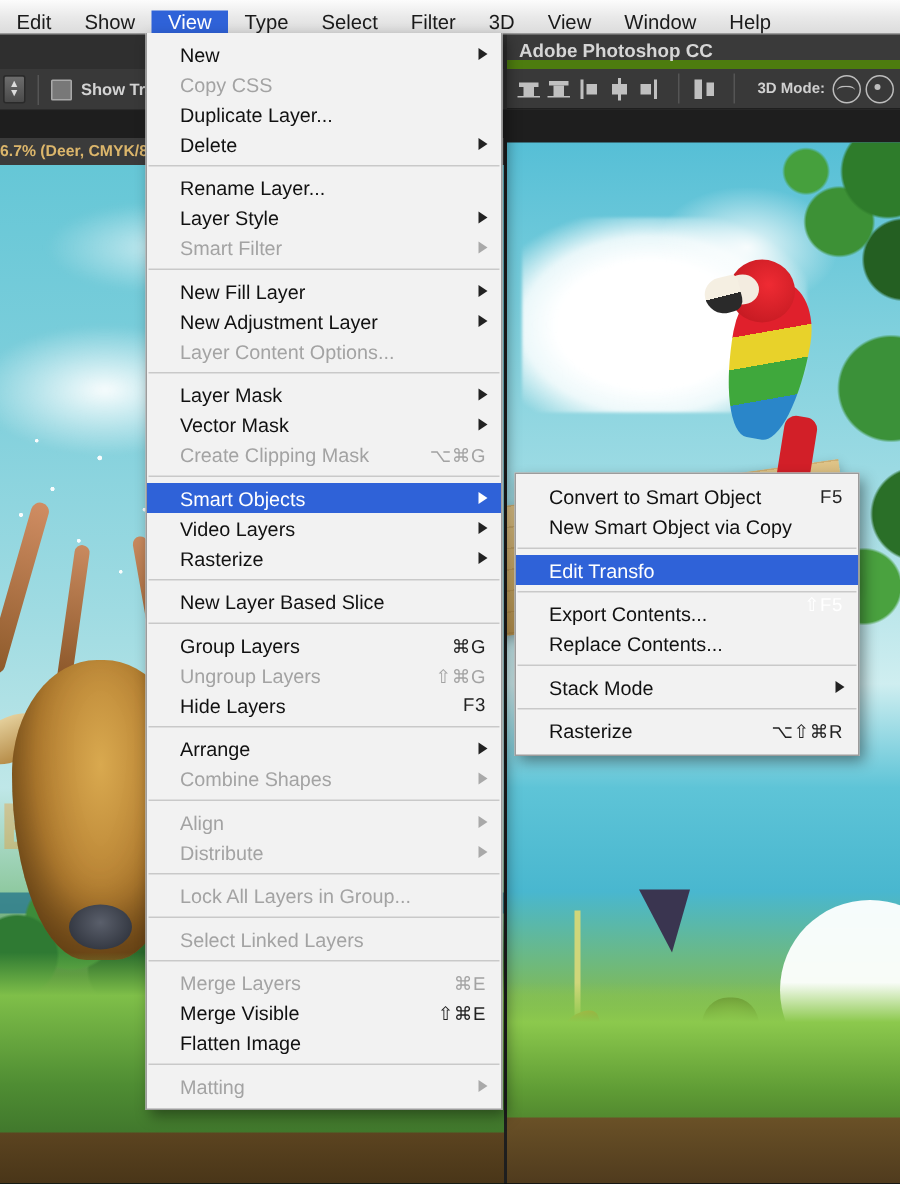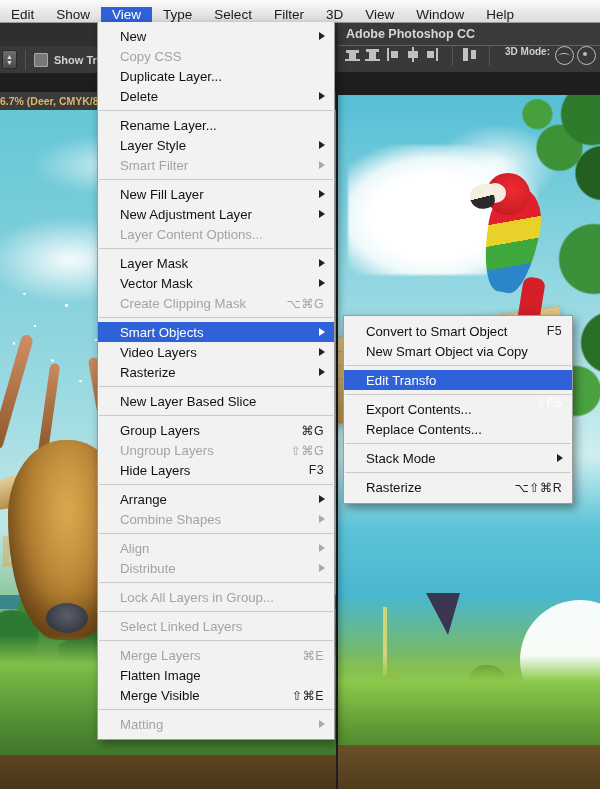--- a/index.html
+++ b/index.html
@@ -324,21 +324,21 @@
   .ps-title {
     position: absolute; left: 338px; top: 0;
     width: 262px; height: 24px;
     color: #d6d6d6;
     font-size: 12.5px;
     font-weight: bold;
     line-height: 24px;
     padding-left: 8px;
     box-sizing: border-box;
     background: #3a3a3a;
-    border-bottom: 1px solid #4d7c0f;
+    border-bottom: 6px solid #4d7c0f;
   }
   .opt-row-left {
     position: absolute; left: 0; top: 24px;
     width: 336px; height: 27px;
     display: flex; align-items: center;
     background: #393939;
     border-bottom: 1px solid #1f1f1f;
   }
   .stepper {
     width: 13px; height: 17px; margin-left: 2px;
@@ -359,21 +359,21 @@
     border: 1px solid #a9a9a9;
     border-radius: 1px;
   }
   .opt-label {
     color: #d3d3d3; font-size: 11px; font-weight: bold; margin-left: 6px;
     white-space: nowrap;
   }
   .opt-row-right {
     position: absolute; left: 338px; top: 24px;
     width: 262px; height: 27px;
-    display: flex; 
+    display: flex; align-items: center;
     background: #393939;
     border-bottom: 1px solid #1f1f1f;
     padding-left: 6px;
     box-sizing: border-box;
   }
   .align-icon {
     width: 17px; height: 17px;
     margin-right: 3px;
     position: relative;
     opacity: .9;
@@ -720,25 +720,25 @@
       <div class="msep"></div>
       <div class="mrow disabled">
         <span class="lbl">Select Linked Layers</span>
       </div>
       <div class="msep"></div>
       <div class="mrow disabled">
         <span class="lbl">Merge Layers</span>
         <span class="sc">⌘E</span>
       </div>
       <div class="mrow">
-        <span class="lbl">Flatten Image</span>
-      </div>
-      <div class="mrow">
         <span class="lbl">Merge Visible</span>
         <span class="sc">⇧⌘E</span>
+      </div>
+      <div class="mrow">
+        <span class="lbl">Flatten Image</span>
       </div>
       <div class="msep"></div>
       <div class="mrow disabled">
         <span class="lbl">Matting</span>
         <span class="arrow dis"></span>
       </div>
     </div>
 
   <div class="dropdown" id="smart-submenu">
       <div class="mrow">

